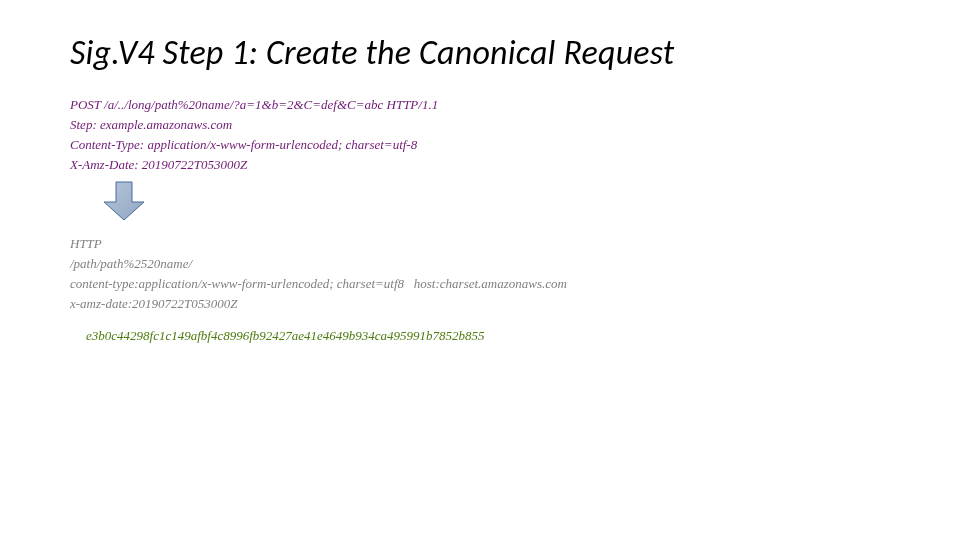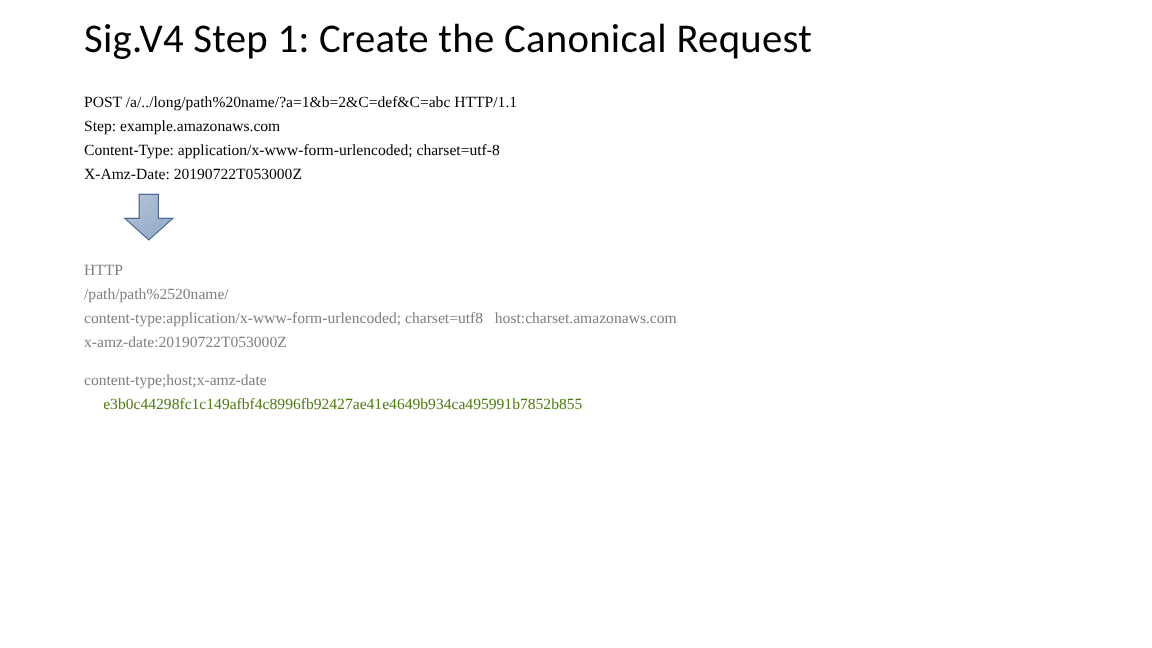--- a/index.html
+++ b/index.html
@@ -7,34 +7,35 @@
     padding: 0;
     width: 960px;
     height: 540px;
     background: #ffffff;
     font-family: "Segoe UI", "Calibri Light", Calibri, sans-serif;
     color: #000;
     overflow: hidden;
   }
   .slide {
     box-sizing: border-box;
-    padding: 12px 70px 0 70px;
+    padding: 32px 70px 0 70px;
+    font-style: italic;
   }
   .title {
     font-size: 34px;
     font-weight: 400;
     letter-spacing: 0.2px;
     margin: 0 0 22px 0;
     font-family: "Segoe UI Light", "Segoe UI", "Calibri Light", Calibri, sans-serif;
   }
   .body-line {
     font-family: Garamond, "Baskerville Old Face", "Times New Roman", serif;
     font-size: 13px;
     line-height: 1.55;
-    color: #000000;
+    color: #701a75;
     white-space: pre;
   }
   .body-line.gray {
     color: #808080;
   }
   .body-line.red {
     color: #4d7c0f;
     margin-left: 16px;
   }
   .arrow-wrap {
@@ -67,16 +68,15 @@
     </svg>
   </div>
 
   <div class="body-line gray">HTTP</div>
   <div class="body-line gray">/path/path%2520name/</div>
   <div class="body-line gray">content-type:application/x-www-form-urlencoded; charset=utf8   host:charset.amazonaws.com</div>
   <div class="body-line gray">x-amz-date:20190722T053000Z</div>
 
   <div class="gap-med"></div>
 
-  <div class="body-line gray">content-type;host;x-amz-date</div>
   <div class="body-line red">e3b0c44298fc1c149afbf4c8996fb92427ae41e4649b934ca495991b7852b855</div>
 
 </div>
 
 </body></html>

